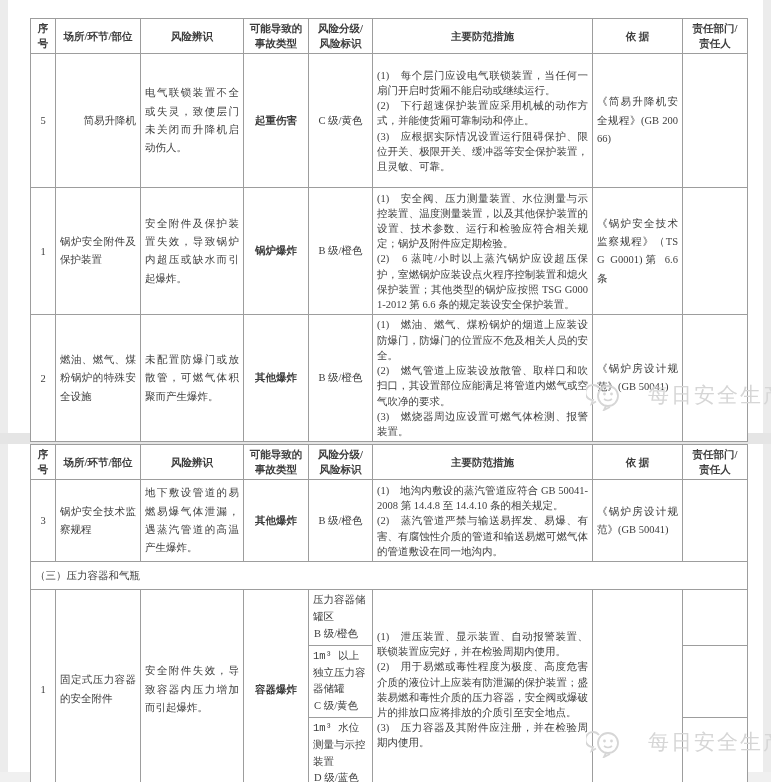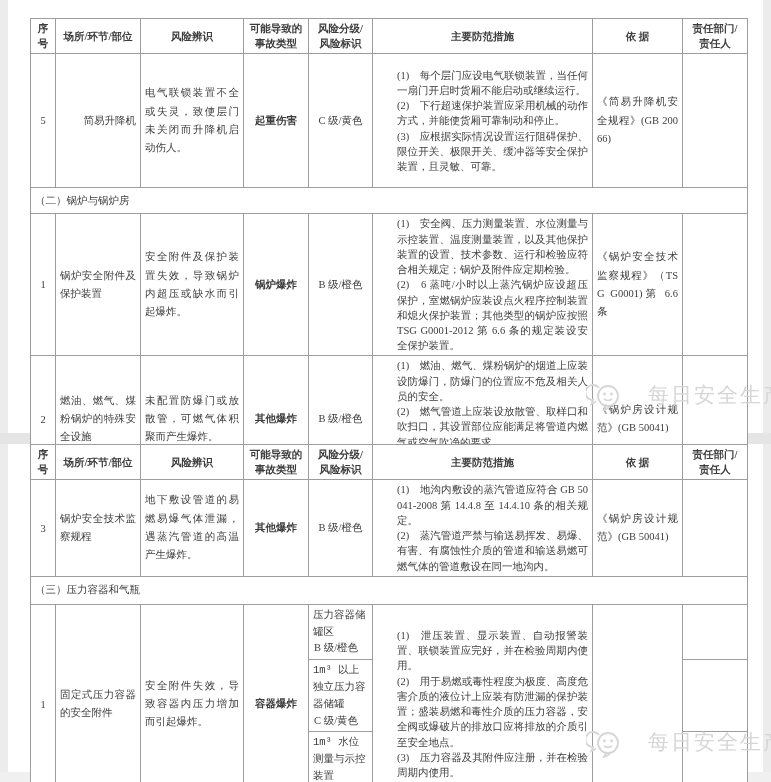--- a/index.html
+++ b/index.html
@@ -29,21 +29,21 @@
     font-weight:bold;text-align:center;white-space:pre-line;line-height:1.45;
     padding:2px 2px;
   }
   .td-no{text-align:center;}
   .td-place{text-align:justify;padding:3px 6px;line-height:1.75;}
   .td-place.center{text-align:right;}
   .td-risk{text-align:justify;padding:3px 6px;line-height:1.75;}
   .td-acc{text-align:center;line-height:1.75;font-weight:bold;}
   .td-grade{text-align:center;line-height:1.75;padding:2px 4px;}
   .td-measures{padding:3px 7px;}
-  .td-measures .mi{text-align:justify;line-height:1.45;margin-left:20px;}
+  .td-measures .mi{text-align:justify;line-height:1.45;}
   .td-basis{text-align:justify;padding:3px 6px;line-height:1.75;}
   .td-section{text-align:left;padding:2px 4px 2px 9px;font-size:10.5px;}
   .td-grade .scope{text-align:left;line-height:1.6;font-family:Liberation Mono, monospace;}
   .td-grade .gl{text-align:left;line-height:1.6;padding-left:1px;}
 
   .watermark{
     position:absolute;display:flex;align-items:center;gap:22px;
     color:#d6d6d6;font-size:21px;letter-spacing:2px;white-space:nowrap;
     pointer-events:none;z-index:5;
   }
@@ -92,23 +92,20 @@
     <td class="td-acc">起重伤害</td>
     <td class="td-grade">C 级/黄色</td>
     <td class="td-measures">
       <div class="mi">(1)　每个层门应设电气联锁装置，当任何一扇门开启时货厢不能启动或继续运行。</div>
       <div class="mi">(2)　下行超速保护装置应采用机械的动作方式，并能使货厢可靠制动和停止。</div>
       <div class="mi">(3)　应根据实际情况设置运行阻碍保护、限位开关、极限开关、缓冲器等安全保护装置，且灵敏、可靠。</div>
     </td>
     <td class="td-basis">《简易升降机安全规程》(GB 20066)</td>
     <td class="td-resp"></td>
   </tr>
-  <tr style="height:26px">
-    <td class="td-section" colspan="8">（二）锅炉与锅炉房</td>
-  </tr>
   <tr style="height:127px">
     <td class="td-no">1</td>
     <td class="td-place">锅炉安全附件及保护装置</td>
     <td class="td-risk">安全附件及保护装置失效，导致锅炉内超压或缺水而引起爆炸。</td>
     <td class="td-acc">锅炉爆炸</td>
     <td class="td-grade">B 级/橙色</td>
     <td class="td-measures">
       <div class="mi">(1)　安全阀、压力测量装置、水位测量与示控装置、温度测量装置，以及其他保护装置的设置、技术参数、运行和检验应符合相关规定；锅炉及附件应定期检验。</div>
       <div class="mi">(2)　6 蒸吨/小时以上蒸汽锅炉应设超压保护，室燃锅炉应装设点火程序控制装置和熄火保护装置；其他类型的锅炉应按照 TSG G0001-2012 第 6.6 条的规定装设安全保护装置。</div>
     </td>

